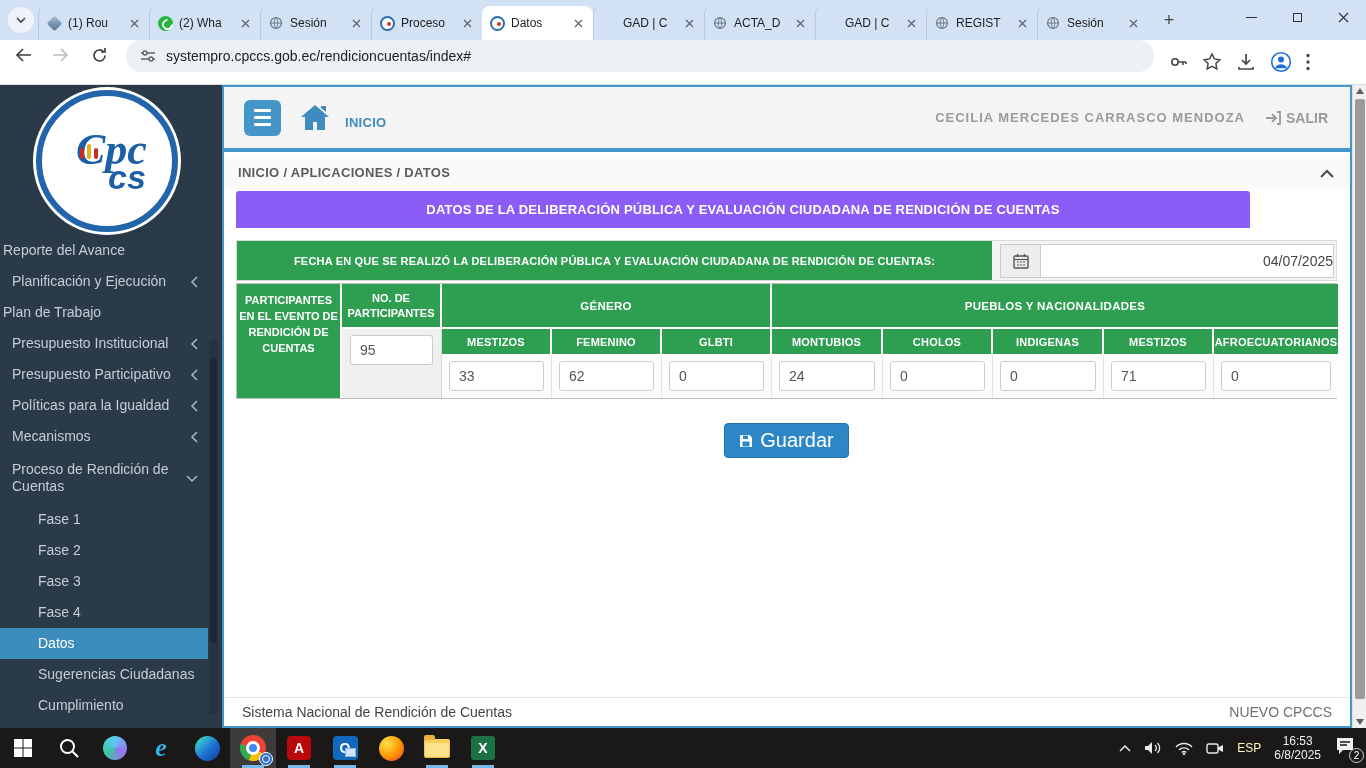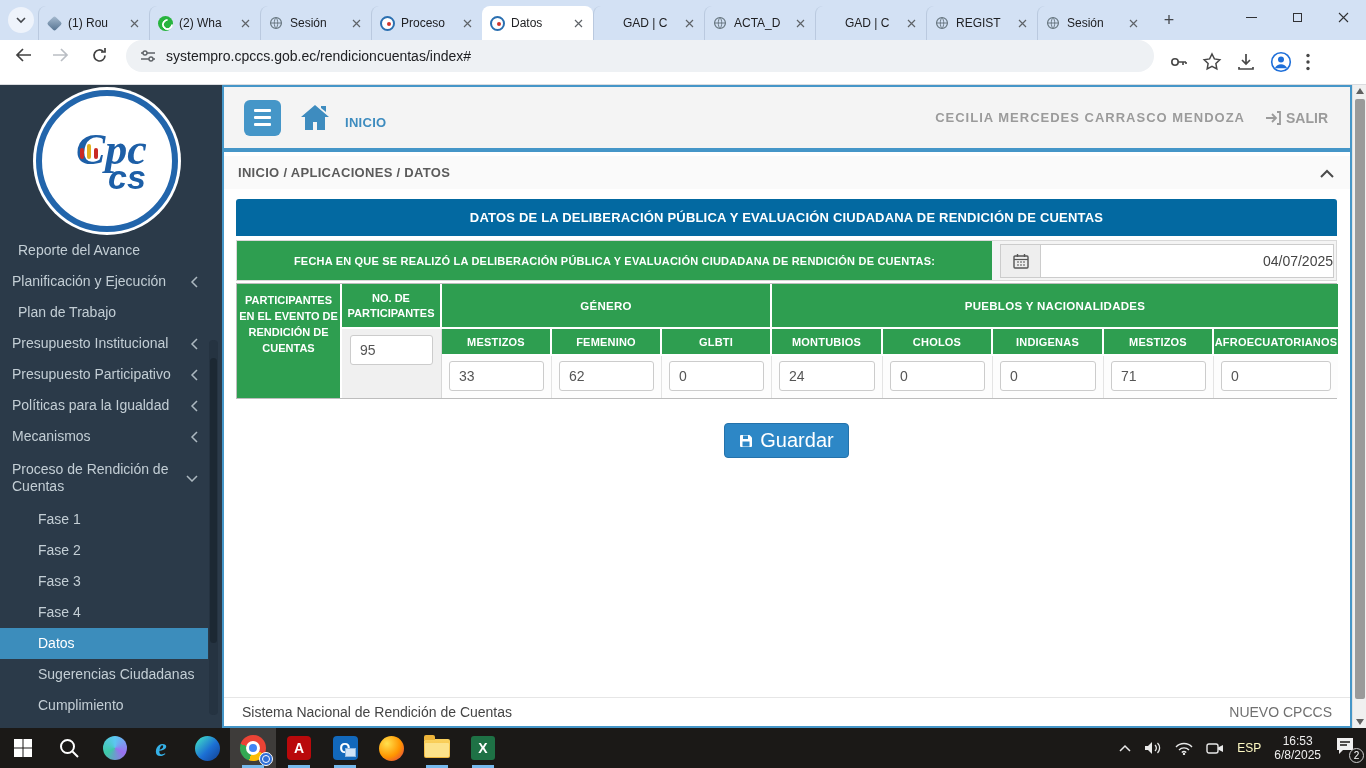--- a/index.html
+++ b/index.html
@@ -48,21 +48,21 @@
   .logo-t1 { position:absolute; left:34px; top:28px; font-family:"Liberation Serif", serif; font-weight:bold; font-style:italic; font-size:44px; color:#1d5fa7; }
   .logo-t2 { position:absolute; left:66px; top:62px; font-family:Liberation Sans, sans-serif; font-weight:bold; font-style:italic; font-size:34px; color:#1d5fa7; }
   .logo-bars { position:absolute; left:38px; top:48px; display:flex; gap:3px; align-items:flex-end; }
   .logo-bars i { display:block; width:4px; border-radius:2px; }
   .b-r1 { height:11px; background:#c92a23; }
   .b-y { height:15px; background:#e2af1d; }
   .b-r2 { height:11px; background:#c92a23; }
   .side-nav { position:absolute; left:0; top:150px; right:14px; }
   .nav-item { display:flex; align-items:center; min-height:31px; color:#c3ced5; font-size:14px; padding:0 10px 0 12px; }
   .nav-item .lbl { flex:1; line-height:17px; }
-  .nav-item.child { padding-left:18px; }
+  .nav-item.child { padding-left:3px; }
   .nav-item.sub { padding-left:38px; }
   .nav-item.two-line { min-height:52px; }
   .nav-item.active { background:#3c8dbc; color:#fff; }
   .chev { flex:none; opacity:.85; }
   .side-scroll { position:absolute; right:4px; top:255px; width:9px; height:375px; background:#253341; border-radius:4px; }
   .side-scroll .thumb { position:absolute; left:1px; right:1px; top:18px; height:285px; background:#1c2833; border-radius:4px; }
 
   
   .panel { position:absolute; left:222px; top:0; width:1130px; height:643px; background:#fff; border:2px solid #4596c8; }
   .navbar { position:absolute; left:0; top:0; right:0; height:65px; background:#f4f4f4; border-bottom:4px solid #4596c8; display:flex; align-items:center; padding:0 22px 0 20px; }
@@ -71,21 +71,21 @@
   .home-group { display:flex; align-items:flex-end; margin-left:18px; gap:14px; }
   .home-label { font-size:13px; font-weight:bold; color:#3e8cbf; letter-spacing:.3px; padding-bottom:2px; }
   .nav-spacer { flex:1; }
   .user-name { font-size:13px; color:#9b9b9b; font-weight:bold; letter-spacing:1px; }
   .logout { display:flex; align-items:center; gap:5px; margin-left:20px; color:#9b9b9b; font-size:14px; font-weight:bold; }
 
   .breadcrumb-row { position:absolute; left:0; top:69px; right:0; height:33px; background:#fafafa; display:flex; align-items:center; padding:0 16px 0 14px; }
   .breadcrumb { font-size:13px; font-weight:bold; color:#5b5b5b; letter-spacing:.3px; }
   .collapse-btn { margin-left:auto; }
 
-  .banner { position:absolute; left:12px; top:104px; width:1101px; height:37px; background:#0369a1; border-radius:3px 3px 0 0; display:flex; align-items:center; justify-content:center;margin-top:8px; }
+  .banner { position:absolute; left:12px; top:104px; width:1014px; height:37px; background:#8b5cf6; border-radius:3px 3px 0 0; display:flex; align-items:center; justify-content:center; }
   .banner span { color:#fff; font-size:13px; font-weight:bold; letter-spacing:.2px; }
 
   .fecha-row { position:absolute; left:12px; top:153px; width:1101px; height:41px; display:flex; border:1px solid #d9d9d9; }
   .fecha-label { width:755px; background:#2e9e50; color:#fff; font-size:11px; font-weight:bold; display:flex; align-items:center; justify-content:center; text-align:center; padding:0 30px; letter-spacing:.2px; }
   .fecha-right { flex:1; background:#f4f4f4; display:flex; align-items:center; padding-left:8px; }
   .date-group { display:flex; height:34px; width:334px; }
   .date-prefix { width:40px; background:#eee; border:1px solid #ccc; border-right:none; display:flex; align-items:center; justify-content:center; }
   .date-input { flex:1; border:1px solid #ccc; background:#fff; font-size:14px; color:#444; padding-left:10px; font-family:"Liberation Sans", sans-serif;text-align:right; }
 
   .df-table { position:absolute; left:12px; top:196px; width:1101px; display:grid;

